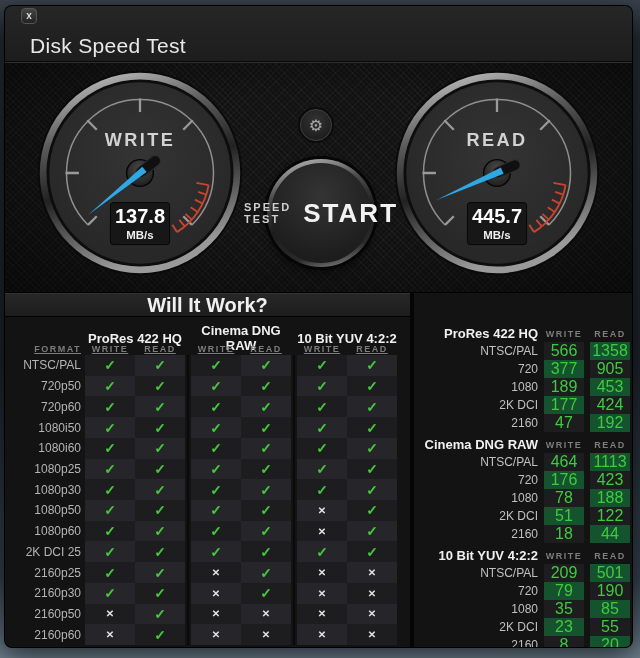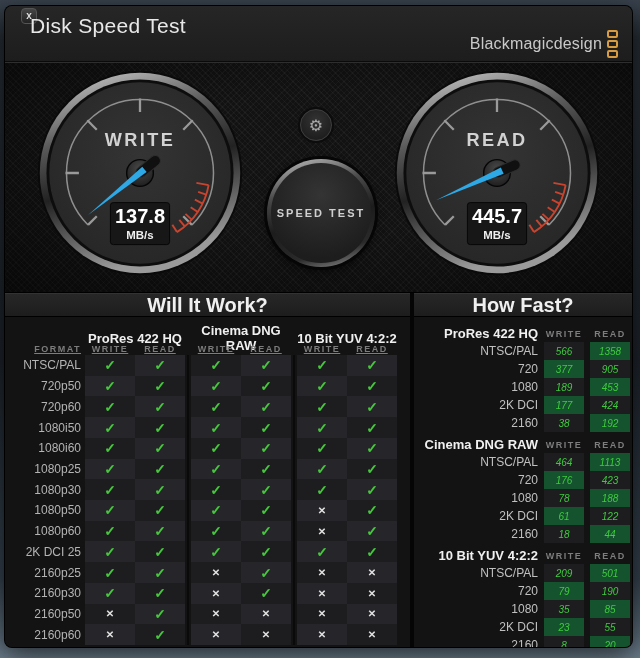--- a/index.html
+++ b/index.html
@@ -19,21 +19,21 @@
     background:linear-gradient(180deg,#262626,#1d1d1d);
     border-bottom:1px solid #0a0a0a;
   }
   .close-btn {
     position:absolute; left:16px; top:2px; width:16px; height:16px;
     border-radius:4px; background:linear-gradient(180deg,#454545,#222);
     border:1px solid #555; color:#ddd; font-size:10px; font-weight:bold;
     display:flex; align-items:center; justify-content:center; cursor:default; line-height:1;
   }
   .app-title {
-    position:absolute; left:25px; top:8px; color:#e8e8e8; font-size:21px;
+    position:absolute; left:25px; top:28px; color:#e8e8e8; font-size:21px;
     font-weight:400; letter-spacing:.3px;
   }
   .brand { position:absolute; right:14px; top:24px; display:flex; align-items:center; gap:5px; }
   .brand-name { color:#c9c9c9; font-size:16px; letter-spacing:.2px; }
   .brand-logo { display:flex; flex-direction:column; gap:2px; }
   .brand-logo span { width:11px; height:8px; border:2px solid #d79c3f; border-radius:2px; display:block; }
   
   .carbon {
     position:absolute; left:0; top:56px; right:0; height:231px;
     background-color:#121212;
@@ -94,40 +94,32 @@
   .cell.no { color:#e3e3e3; font-size:10px; font-weight:bold; }
   .vsep { width:2px; background:#0a0a0a; justify-self:center; height:100%; }
   
   #hf-sections { position:absolute; left:0; top:32px; right:0; bottom:0; }
   .hf-grid { display:grid; grid-template-columns:128px 40px 6px 40px; padding-left:2px; }
   .hf-sec-head { height:17px; align-items:center; }
   .hf-sec-label { color:#f0f0f0; font-size:13px; font-weight:bold; text-align:right; padding-right:6px; }
   .hf-col-h { color:#7d7d7d; font-size:9px; font-weight:bold; letter-spacing:1.5px; text-align:center; }
   .hf-row { height:18px; }
   .hf-fmt { color:#c0c0c0; font-size:12px; text-align:right; padding-right:6px; display:flex; align-items:center; justify-content:flex-end; }
-  .hf-cell { display:flex; align-items:center; justify-content:center; color:#3ecb3e; font-size:10px; font-weight:500; background:#1d1d20;font-style:italic; }
+  .hf-cell { display:flex; align-items:center; justify-content:center; color:#3ecb3e; font-size:16px; font-weight:500; background:#1d1d20; }
   .hf-cell.alt { background:#14532d; }
   .hf-section { margin-bottom:4px; }
 </style>
 </head>
 <body>
 
 <div class="window">
 
   <div class="titlebar">
     <div class="close-btn">x</div>
     <div class="app-title">Disk Speed Test</div>
-    <div class="brand">
-      <span class="brand-name">Blackmagicdesign</span>
-      <span class="brand-logo">
-        <span></span>
-          <span></span>
-          <span></span>
-      </span>
-    </div>
   </div>
 
   <div class="carbon">
     <div class="vignette"></div>
 
     <div class="gauge write">
       <svg viewBox="0 0 220 220" width="210" height="210">
         <defs>
           <linearGradient id="bez" x1="0" y1="0" x2="0.3" y2="1">
             <stop offset="0" stop-color="#d6d6d6"></stop>
@@ -215,20 +207,21 @@
         <text x="110" y="179" text-anchor="middle" font-size="12" font-weight="bold" fill="#efefef" font-family="Liberation Sans, sans-serif">MB/s</text>
       </svg>
     </div>
 
     <div class="gear-btn">
       <span>⚙</span>
     </div>
     <div class="start-btn">
       <div class="start-face">
         <div class="start-line1">SPEED TEST</div>
+        <div class="start-line2">START</div>
       </div>
     </div>
   </div>
 
   <div class="tables">
 
     <div class="panel-left">
       <div class="panel-header">Will It Work?</div>
       <div class="wiw-grid wiw-head1">
         <span class="group-h gh1">ProRes 422 HQ</span>
@@ -400,21 +393,20 @@
             <div class="vsep"></div>
             <div class="cell alt no">✕</div>
             <div class="cell no">✕</div>
           </div>
         </div>
     </div>
 
     <div class="panel-gap"></div>
 
     <div class="panel-right">
-      <div class="panel-header">How Fast?</div>
       <div id="hf-sections">
           <div class="hf-section">
             <div class="hf-grid hf-sec-head">
               <div class="hf-sec-label">ProRes 422 HQ</div>
               <div class="hf-col-h">WRITE</div>
               <div></div>
               <div class="hf-col-h">READ</div>
             </div>
             <div class="hf-grid hf-row">
               <div class="hf-fmt">NTSC/PAL</div>
@@ -435,21 +427,21 @@
               <div class="hf-cell alt">453</div>
             </div>
             <div class="hf-grid hf-row">
               <div class="hf-fmt">2K DCI</div>
               <div class="hf-cell alt">177</div>
               <div></div>
               <div class="hf-cell">424</div>
             </div>
             <div class="hf-grid hf-row">
               <div class="hf-fmt">2160</div>
-              <div class="hf-cell">38</div>
+              <div class="hf-cell">47</div>
               <div></div>
               <div class="hf-cell alt">192</div>
             </div>
           </div>
           <div class="hf-section">
             <div class="hf-grid hf-sec-head">
               <div class="hf-sec-label">Cinema DNG RAW</div>
               <div class="hf-col-h">WRITE</div>
               <div></div>
               <div class="hf-col-h">READ</div>
@@ -467,21 +459,21 @@
               <div class="hf-cell">423</div>
             </div>
             <div class="hf-grid hf-row">
               <div class="hf-fmt">1080</div>
               <div class="hf-cell">78</div>
               <div></div>
               <div class="hf-cell alt">188</div>
             </div>
             <div class="hf-grid hf-row">
               <div class="hf-fmt">2K DCI</div>
-              <div class="hf-cell alt">61</div>
+              <div class="hf-cell alt">51</div>
               <div></div>
               <div class="hf-cell">122</div>
             </div>
             <div class="hf-grid hf-row">
               <div class="hf-fmt">2160</div>
               <div class="hf-cell">18</div>
               <div></div>
               <div class="hf-cell alt">44</div>
             </div>
           </div>

